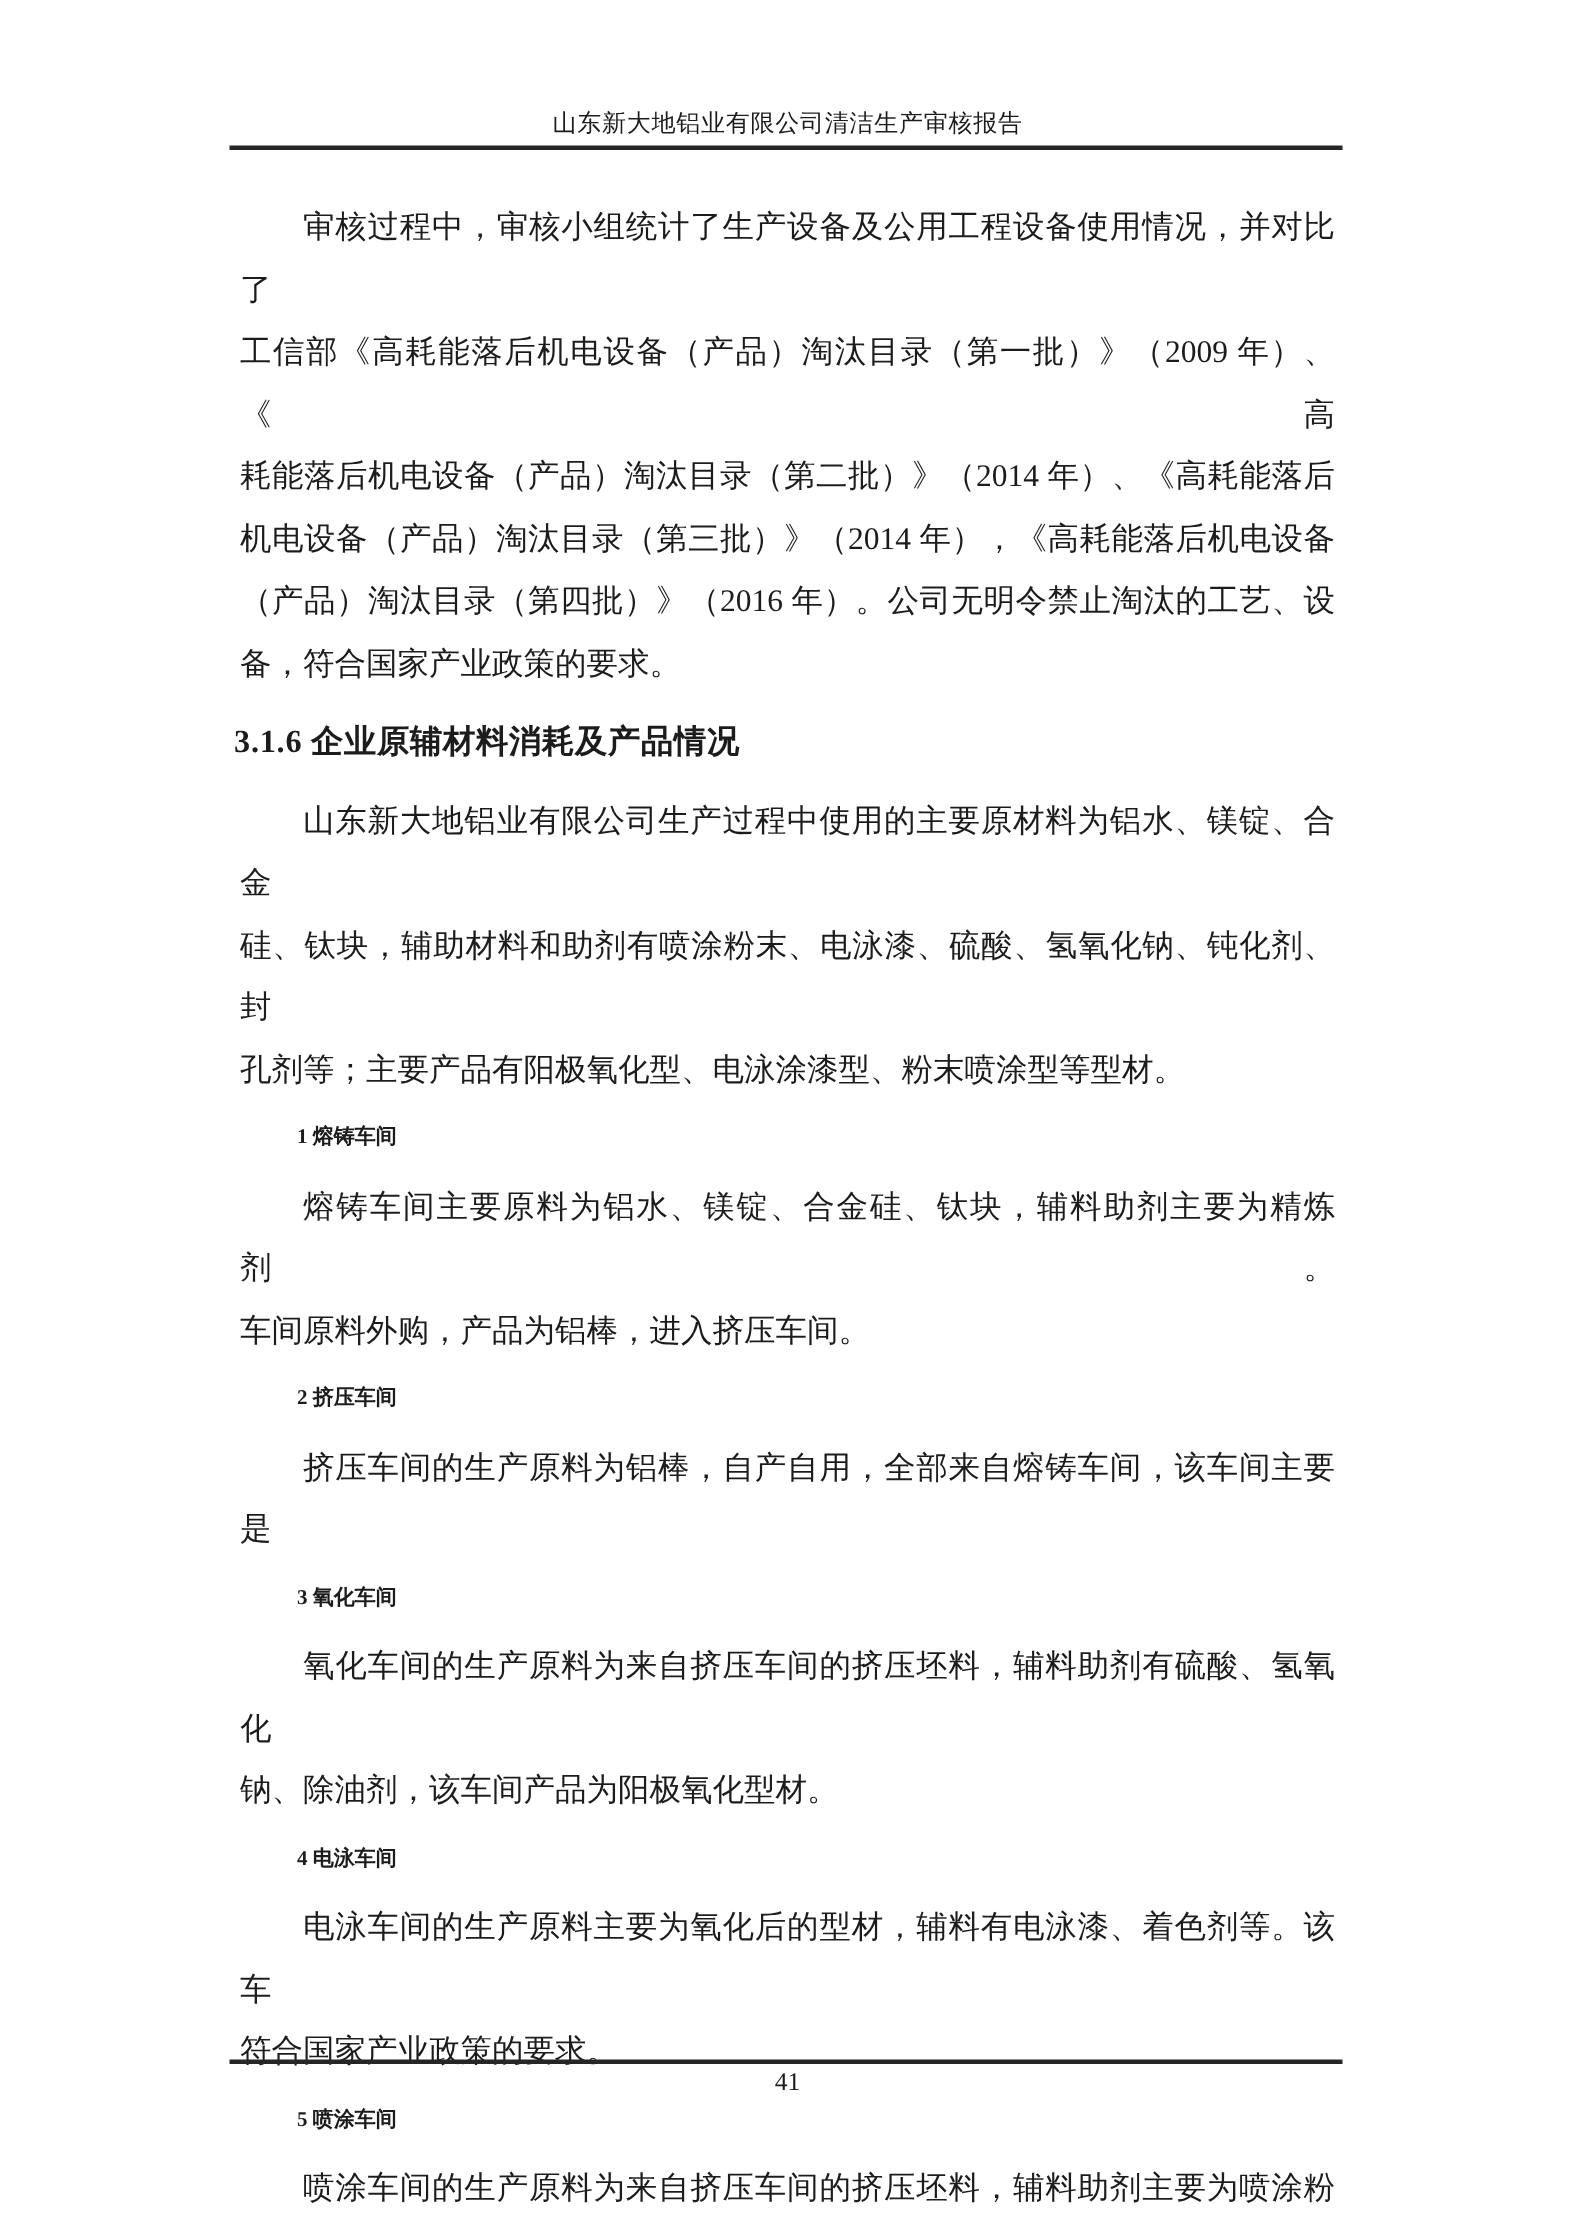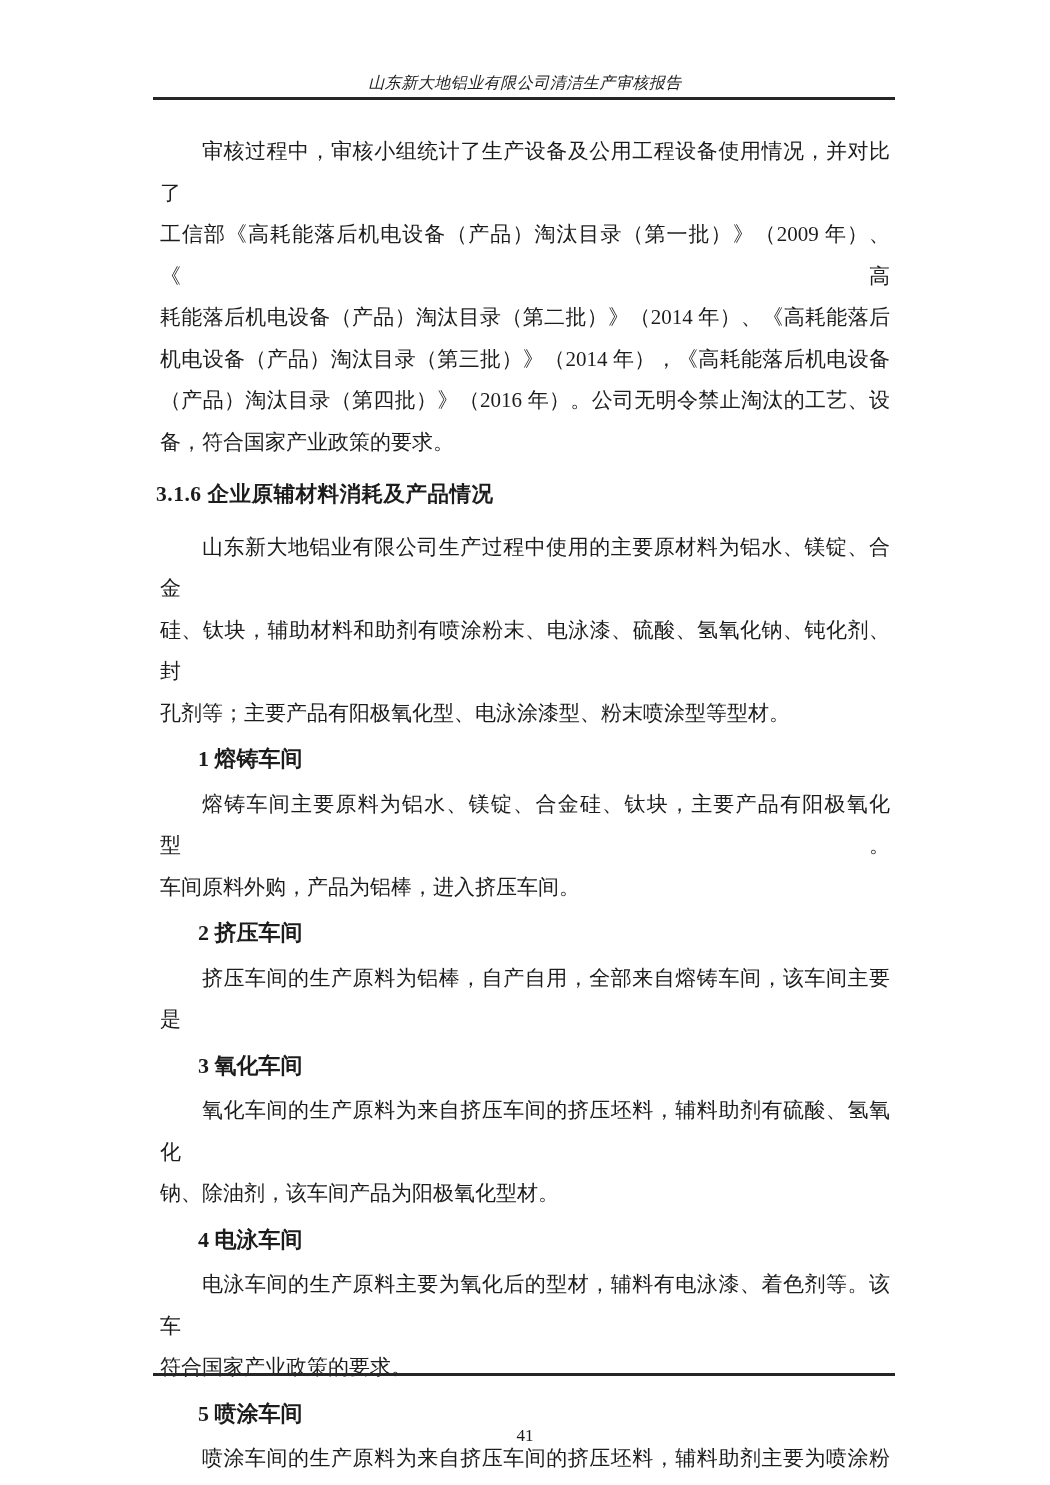--- a/index.html
+++ b/index.html
@@ -19,21 +19,20 @@
   .header-title {
     position: absolute;
     top: 72px;
     left: 156px;
     width: 738px;
     text-align: center;
     font-size: 16px;
     line-height: 22px;
     letter-spacing: 0.5px;
     white-space: nowrap;
-    font-style: italic;
   }
   .header-rule {
     position: absolute;
     top: 97px;
     left: 153px;
     width: 742px;
     height: 3px;
     background: #262626;
   }
   .content {
@@ -56,41 +55,40 @@
   .line.first { text-indent: 42px; }
   .h {
     font-weight: bold;
     font-size: 21.5px;
     line-height: 41.5px;
     margin: 11px 0;
     letter-spacing: 0.5px;
   }
   .sh {
     font-weight: bold;
-    font-size: 22px;
+    font-size: 14px;
     line-height: 41.5px;
     text-indent: 42px;
   }
   .footer-rule {
     position: absolute;
     top: 1373px;
     left: 153px;
     width: 742px;
     height: 2.5px;
     background: #262626;
   }
   .page-number {
     position: absolute;
     top: 1377px;
     left: 156px;
     width: 738px;
     text-align: center;
     font-size: 17px;
     line-height: 22px;
-    margin-top: 48px;
   }
 </style>
 </head>
 <body>
 
 <div class="page">
   <div class="header-title">山东新大地铝业有限公司清洁生产审核报告</div>
   <div class="header-rule"></div>
 
   <div class="content" id="content">
@@ -103,21 +101,21 @@
         <div class="line">备，符合国家产业政策的要求。</div>
       </div>
       <div class="h">3.1.6 企业原辅材料消耗及产品情况</div>
       <div class="para">
         <div class="line first just">山东新大地铝业有限公司生产过程中使用的主要原材料为铝水、镁锭、合金</div>
         <div class="line just">硅、钛块，辅助材料和助剂有喷涂粉末、电泳漆、硫酸、氢氧化钠、钝化剂、封</div>
         <div class="line">孔剂等；主要产品有阳极氧化型、电泳涂漆型、粉末喷涂型等型材。</div>
       </div>
       <div class="sh">1 熔铸车间</div>
       <div class="para">
-        <div class="line first just">熔铸车间主要原料为铝水、镁锭、合金硅、钛块，主要产品有阳极氧化型。</div>
+        <div class="line first just">熔铸车间主要原料为铝水、镁锭、合金硅、钛块，辅料助剂主要为精炼剂。</div>
         <div class="line">车间原料外购，产品为铝棒，进入挤压车间。</div>
       </div>
       <div class="sh">2 挤压车间</div>
       <div class="para">
         <div class="line first just">挤压车间的生产原料为铝棒，自产自用，全部来自熔铸车间，该车间主要是</div>
       </div>
       <div class="sh">3 氧化车间</div>
       <div class="para">
         <div class="line first just">氧化车间的生产原料为来自挤压车间的挤压坯料，辅料助剂有硫酸、氢氧化</div>
         <div class="line">钠、除油剂，该车间产品为阳极氧化型材。</div>

